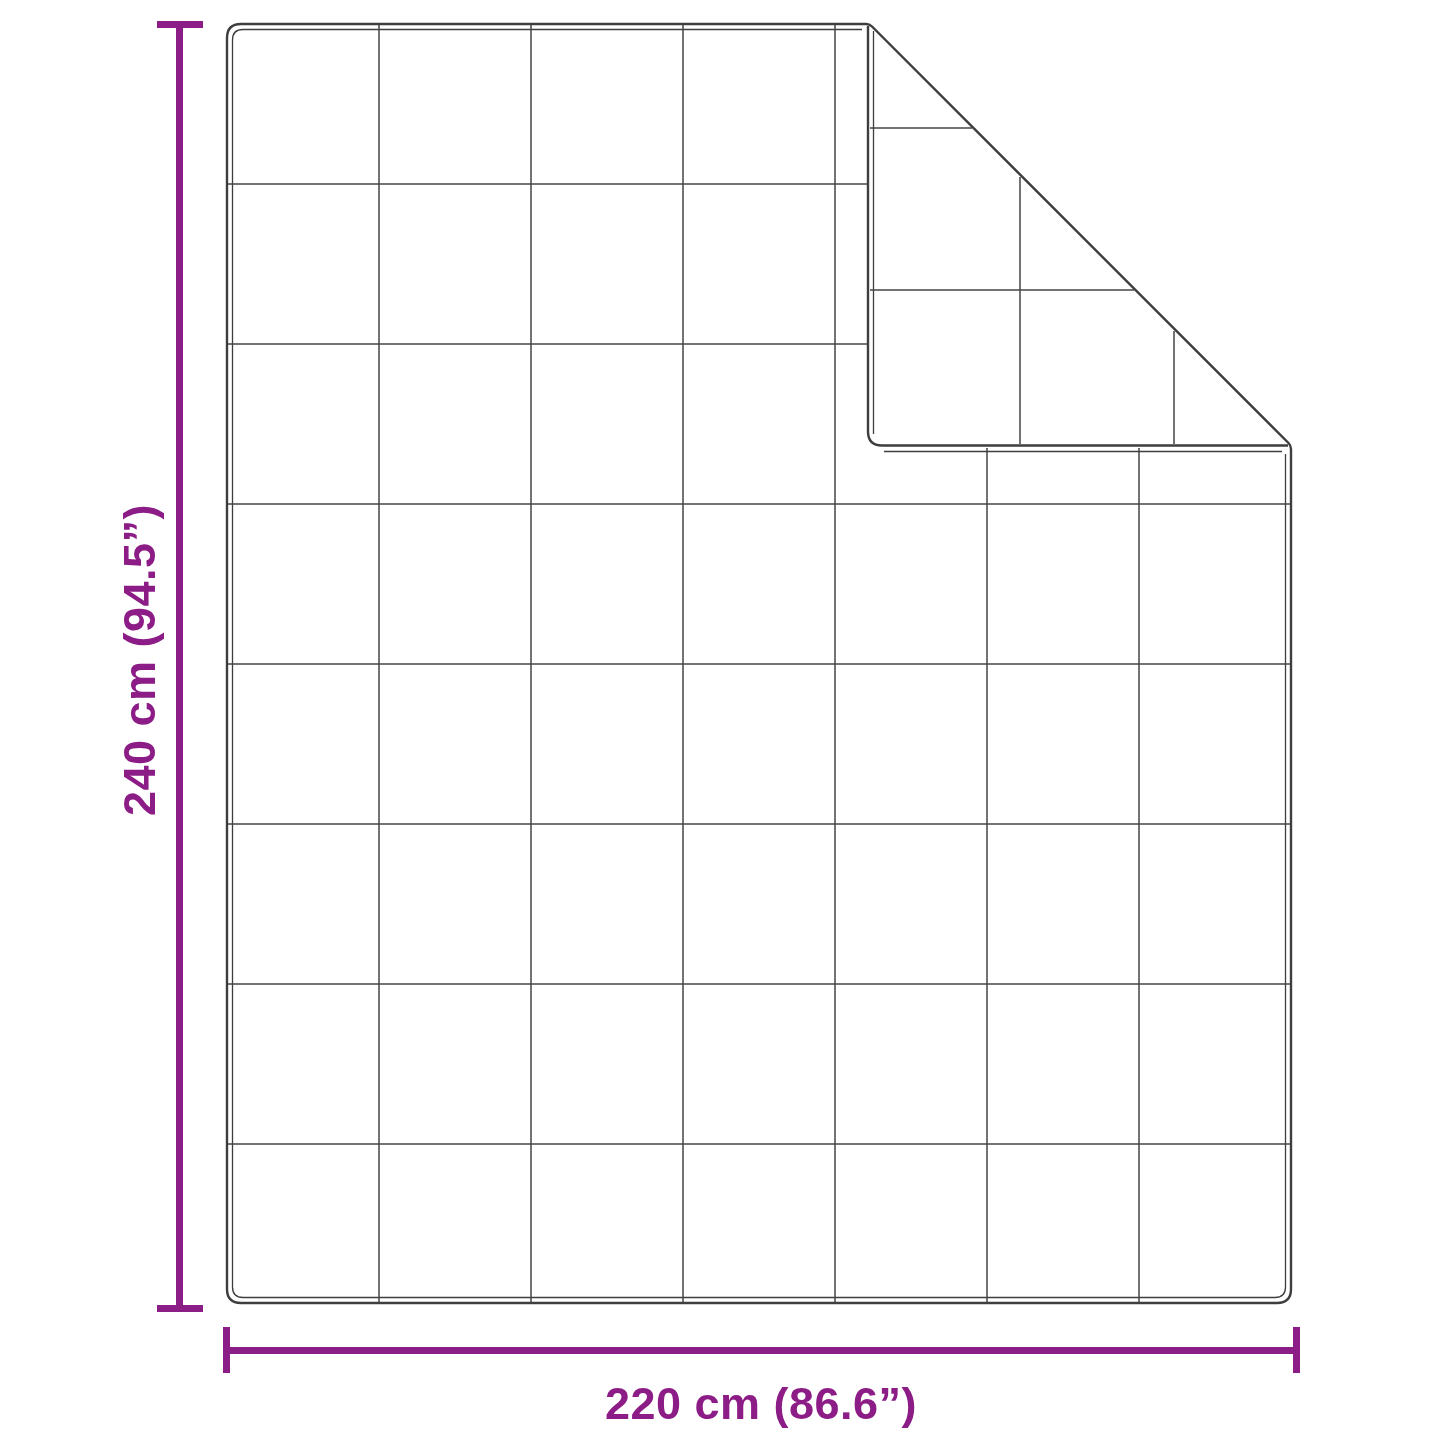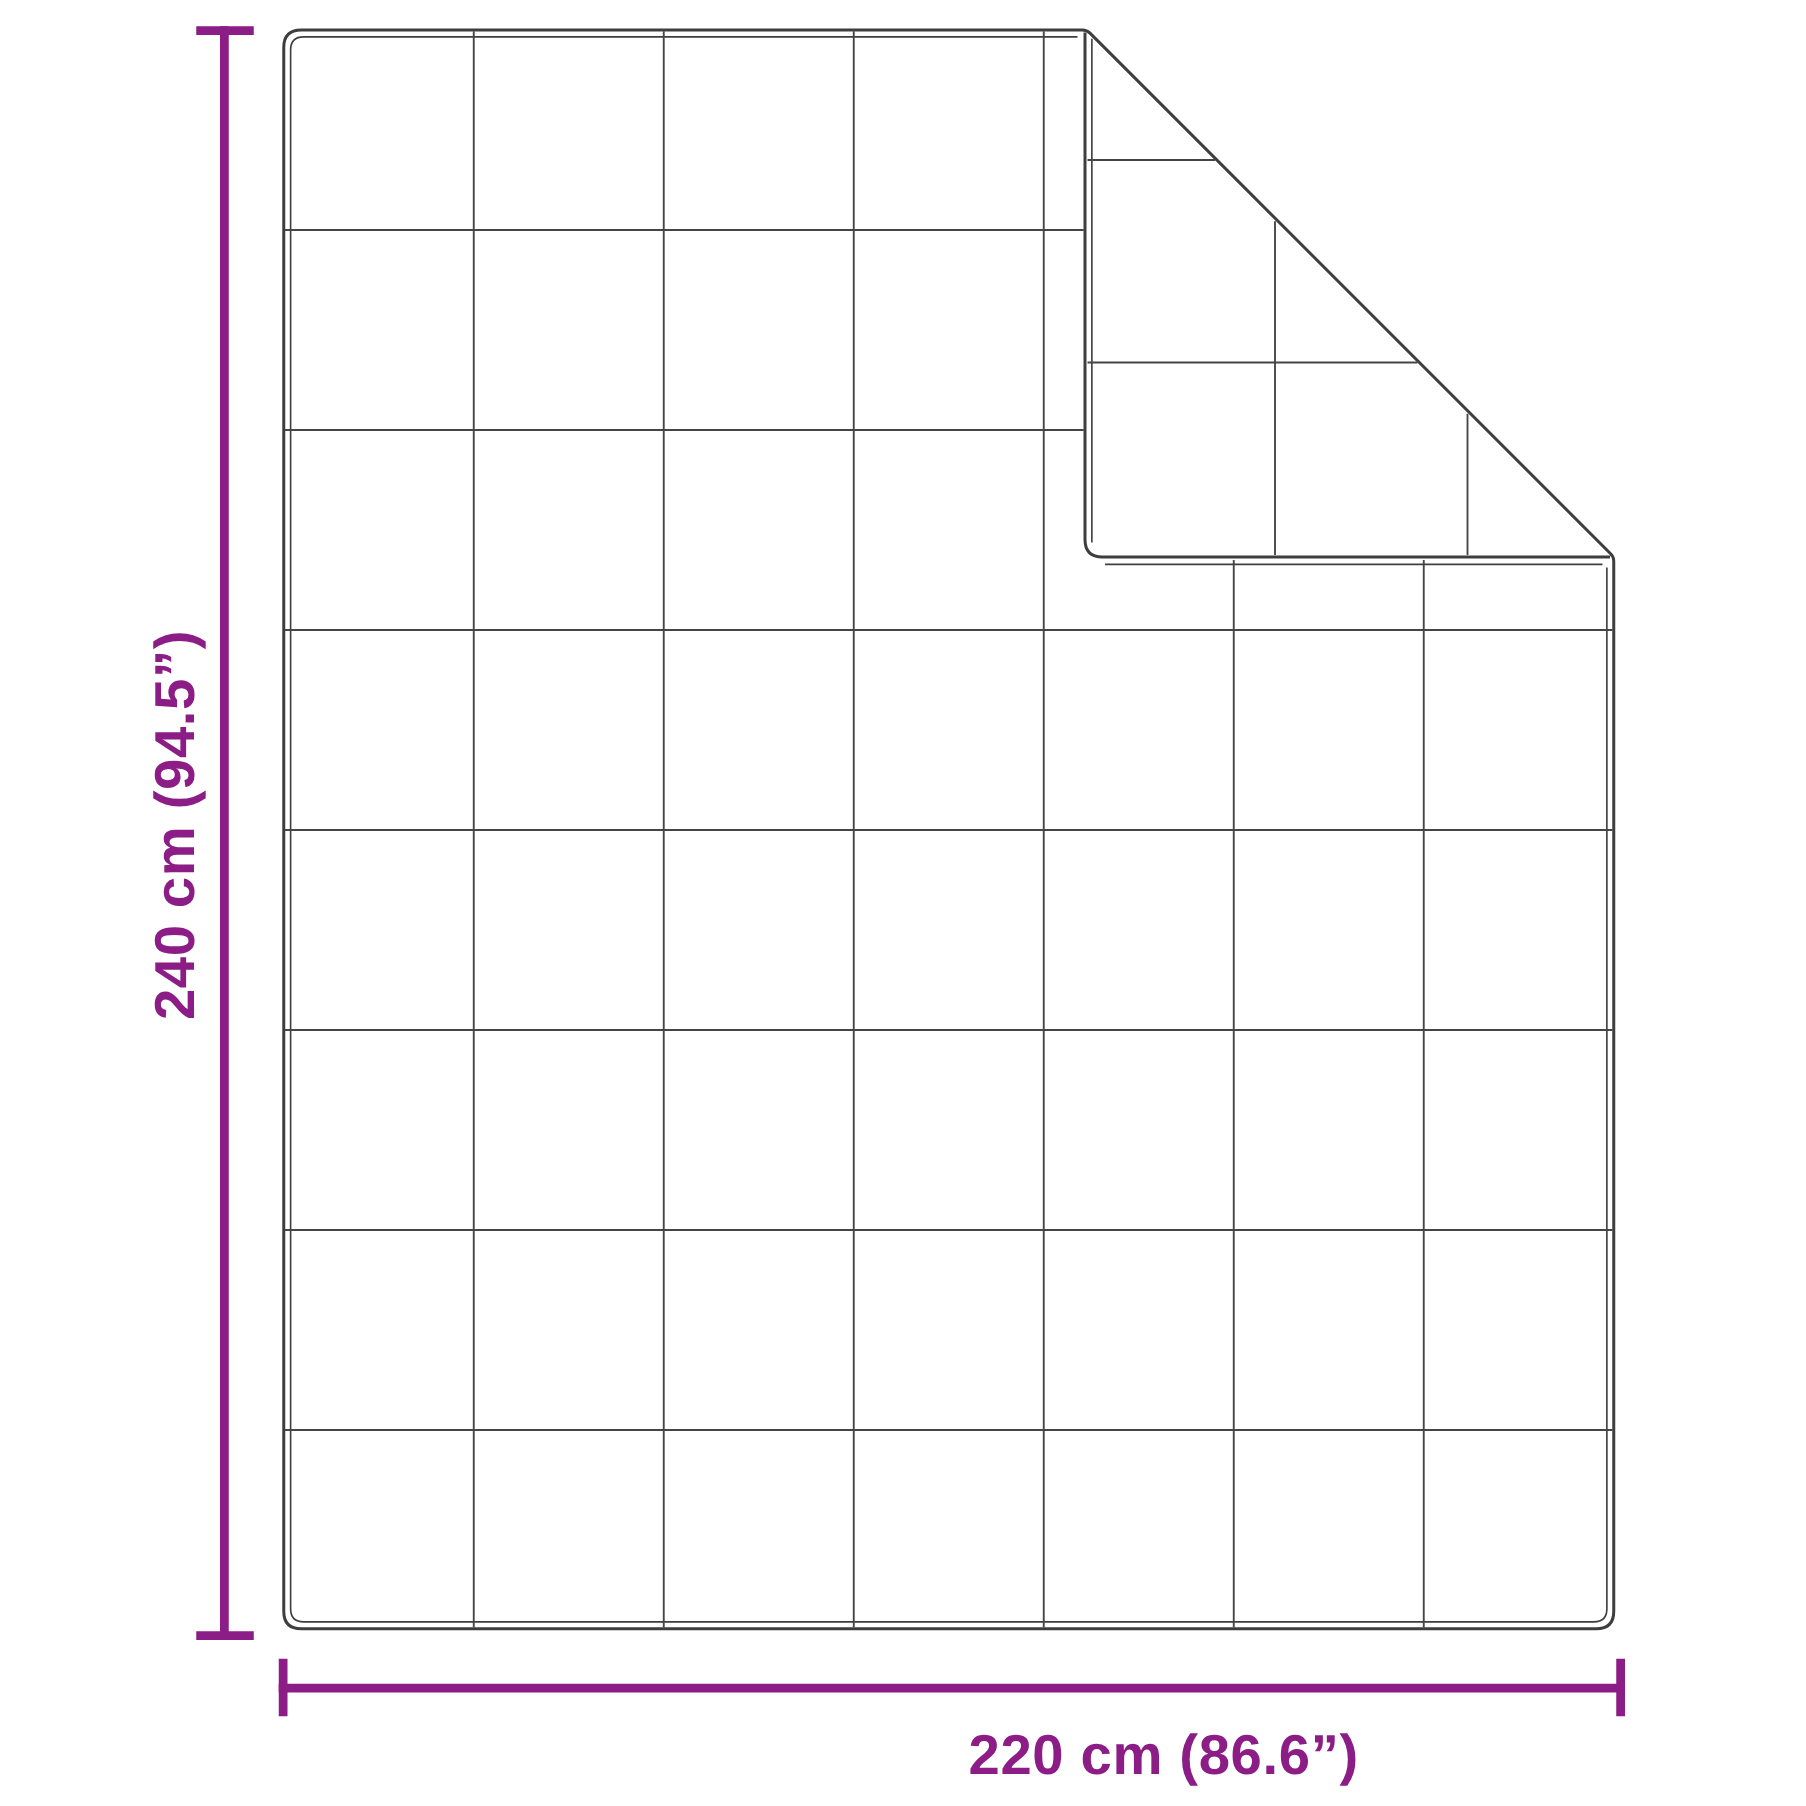--- a/index.html
+++ b/index.html
@@ -41,25 +41,24 @@
     white-space: nowrap;
   }
   .height-label {
     left: -160px;
     top: 628px;
     width: 600px;
     height: 64px;
     transform: rotate(-90deg);
   }
   .width-label {
-    left: 487px;
+    left: 461px;
     top: 1372px;
     width: 600px;
     height: 64px;
-    text-align: right;
   }
 </style>
 </head>
 <body>
 
 <div class="canvas">
 
   <svg class="blanket-svg" width="1445" height="1445" viewBox="0 0 1445 1445">
 
     <path d="M 241 24 H 866 Q 869.5 24 872 26.5 L 1288.5 443 Q 1291 445.5 1291 449

